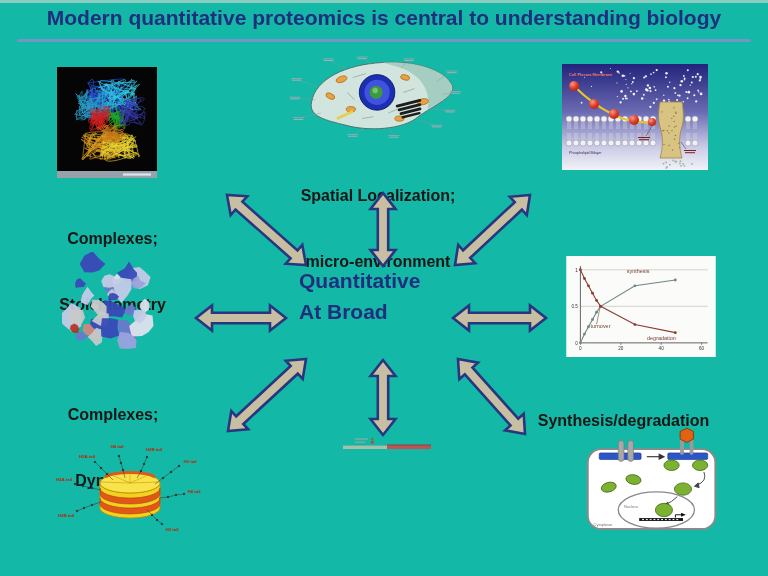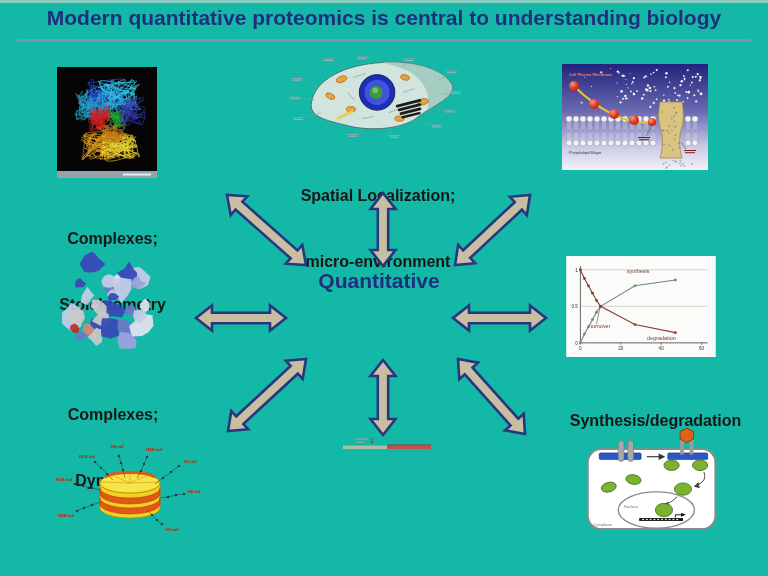--- a/index.html
+++ b/index.html
@@ -2,21 +2,21 @@
 <html style="--navy: #1f2f7d; --rule: #7396c2; --label: #161616;"><head>
 <meta charset="utf-8">
 <style>
   html,body{margin:0;padding:0;background:#ffffff;}
   .slide{position:relative;width:768px;height:576px;background:#14b8a6;overflow:hidden;
          font-family:"Liberation Sans", sans-serif;}
   .top-artifact{position:absolute;top:0;left:0;width:100%;height:3px;background:#c9d9cf;opacity:.65;}
   .title{position:absolute;top:6px;left:0;width:100%;text-align:center;
          font-size:21px;font-weight:bold;color:var(--navy);}
   .rule{position:absolute;top:39px;left:17px;width:734px;height:3px;background:var(--rule);border-radius:2px;}
-  .hub{position:absolute;left:299px;top:265px;width:160px;text-align:center;
+  .hub{position:absolute;left:299px;top:265px;width:160px;text-align:left;
        font-size:21px;font-weight:bold;color:var(--navy);line-height:31px;}
   .panel-label{position:absolute;text-align:center;font-size:16px;font-weight:bold;
                color:var(--label);line-height:22px;white-space:pre-wrap;}
   .panel-img{position:absolute;}
   #arrows{position:absolute;left:0;top:0;pointer-events:none;}
 </style>
 </head>
 <body>
 
 <div class="slide">
@@ -463,21 +463,21 @@
       <circle cx="26" cy="36.78095238095238" r="1.4" fill="#8e3b32"></circle>
       <circle cx="30" cy="44.019047619047626" r="1.4" fill="#8e3b32"></circle>
       <circle cx="34" cy="49.80952380952381" r="1.4" fill="#8e3b32"></circle>
       <circle cx="68" cy="67.9047619047619" r="1.4" fill="#8e3b32"></circle>
       <circle cx="108" cy="75.86666666666667" r="1.4" fill="#8e3b32"></circle>
       <text x="60" y="17.238095238095244" font-size="5.4" fill="#7a4038">synthesis</text>
       <line x1="30" y1="67.52380952380952" x2="34" y2="48.30952380952381" stroke="#7a4038" stroke-width="0.6"></line>
       <text x="24" y="71.52380952380952" font-size="5.4" fill="#7a4038">turnover</text>
       <text x="80" y="83.1047619047619" font-size="5.4" fill="#7a4038">degradation</text>
     </svg>
-  <div class="panel-label" style="left:548px;top:366px;width:215px">
+  <div class="panel-label" style="left:516px;top:366px;width:215px">
     <div>Synthesis/degradation</div>
   </div>
 
   <svg class="panel-img" id="epi-svg" style="left:55px;top:438px" width="150" height="98" viewBox="0 0 150 98">
     <g>
       <path d="M45,45 A30,10 0 0 0 105,45 L105,70 A30,10 0 0 1 45,70 Z" fill="#f2d220" stroke="#c08a00" stroke-width="0.8"></path>
       <path d="M45,50 A30,10 0 0 0 105,50 L105,56 A30,10 0 0 1 45,56 Z" fill="#e05818" stroke="#a83808" stroke-width="0.5"></path>
       <path d="M45,60 A30,10 0 0 0 105,60 L105,66 A30,10 0 0 1 45,66 Z" fill="#e05818" stroke="#a83808" stroke-width="0.5"></path>
       <ellipse cx="75" cy="45" rx="30" ry="10" fill="#f8e34a" stroke="#c08a00" stroke-width="0.8"></ellipse>
       <path d="M50,39 A28,8 0 0 1 100,39" fill="none" stroke="#e05818" stroke-width="3"></path>
@@ -1386,20 +1386,21 @@
       <polygon points="102,89 107,91 102,93" fill="#111"></polygon>
     </g>
     <text x="10" y="103" font-size="4.2" fill="#777">Cytoplasm</text>
   </svg>
   <div class="panel-label" style="left:565px;top:538px;width:185px">
     
   </div>
 
   <div class="hub">
     <div>Quantitative</div>
+    <div>At Broad</div>
   </div>
 
   <svg id="arrows" width="768" height="576" viewBox="0 0 768 576">
       <polygon points="383.0,193.0 370.5,209.0 377.8,209.0 377.8,250.0 370.5,250.0 383.0,266.0 395.5,250.0 388.2,250.0 388.2,209.0 395.5,209.0" fill="#c8bfa2" stroke="#28367f" stroke-width="2.6" stroke-linejoin="miter"></polygon>
       <polygon points="383.0,360.0 370.5,376.0 377.8,376.0 377.8,419.0 370.5,419.0 383.0,435.0 395.5,419.0 388.2,419.0 388.2,376.0 395.5,376.0" fill="#c8bfa2" stroke="#28367f" stroke-width="2.6" stroke-linejoin="miter"></polygon>
       <polygon points="196.0,318.0 212.0,330.5 212.0,323.2 270.0,323.2 270.0,330.5 286.0,318.0 270.0,305.5 270.0,312.8 212.0,312.8 212.0,305.5" fill="#c8bfa2" stroke="#28367f" stroke-width="2.6" stroke-linejoin="miter"></polygon>
       <polygon points="453.0,318.0 469.0,330.5 469.0,323.2 530.0,323.2 530.0,330.5 546.0,318.0 530.0,305.5 530.0,312.8 469.0,312.8 469.0,305.5" fill="#c8bfa2" stroke="#28367f" stroke-width="2.6" stroke-linejoin="miter"></polygon>
       <polygon points="227.0,195.0 230.7,215.0 235.5,209.5 290.6,258.3 285.7,263.7 306.0,265.0 302.3,245.0 297.5,250.5 242.4,201.7 247.3,196.3" fill="#c8bfa2" stroke="#28367f" stroke-width="2.6" stroke-linejoin="miter"></polygon>
       <polygon points="530.0,195.0 509.8,196.8 514.8,202.1 463.1,250.3 458.2,244.9 455.0,265.0 475.2,263.2 470.2,257.9 521.9,209.7 526.8,215.1" fill="#c8bfa2" stroke="#28367f" stroke-width="2.6" stroke-linejoin="miter"></polygon>
       <polygon points="306.0,359.0 285.8,360.7 290.7,366.0 236.2,416.3 231.3,411.0 228.0,431.0 248.2,429.3 243.3,424.0 297.8,373.7 302.7,379.0" fill="#c8bfa2" stroke="#28367f" stroke-width="2.6" stroke-linejoin="miter"></polygon>

